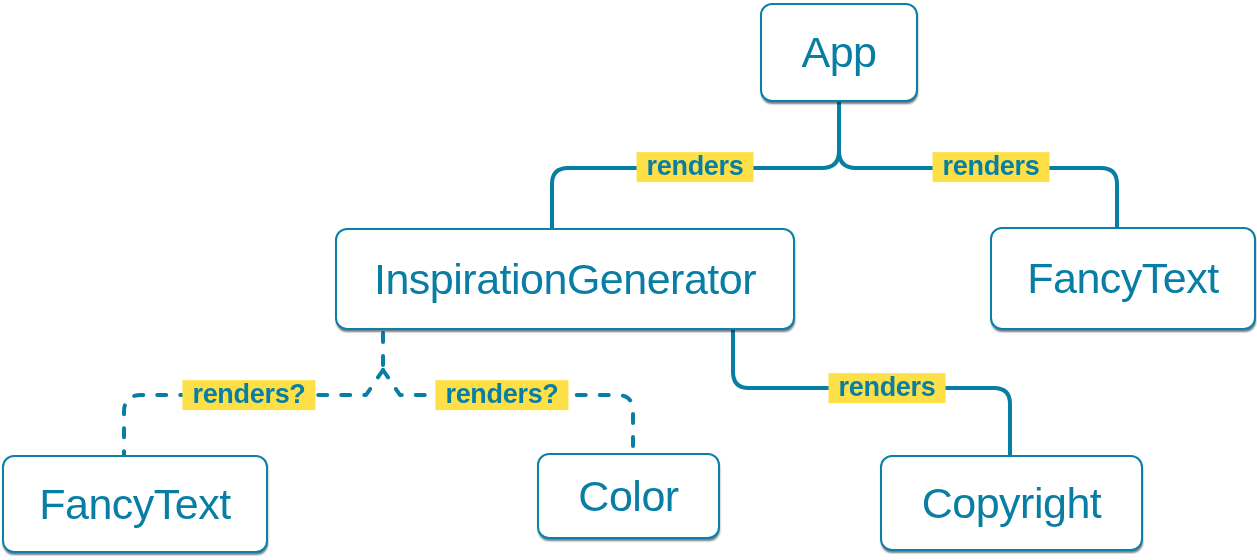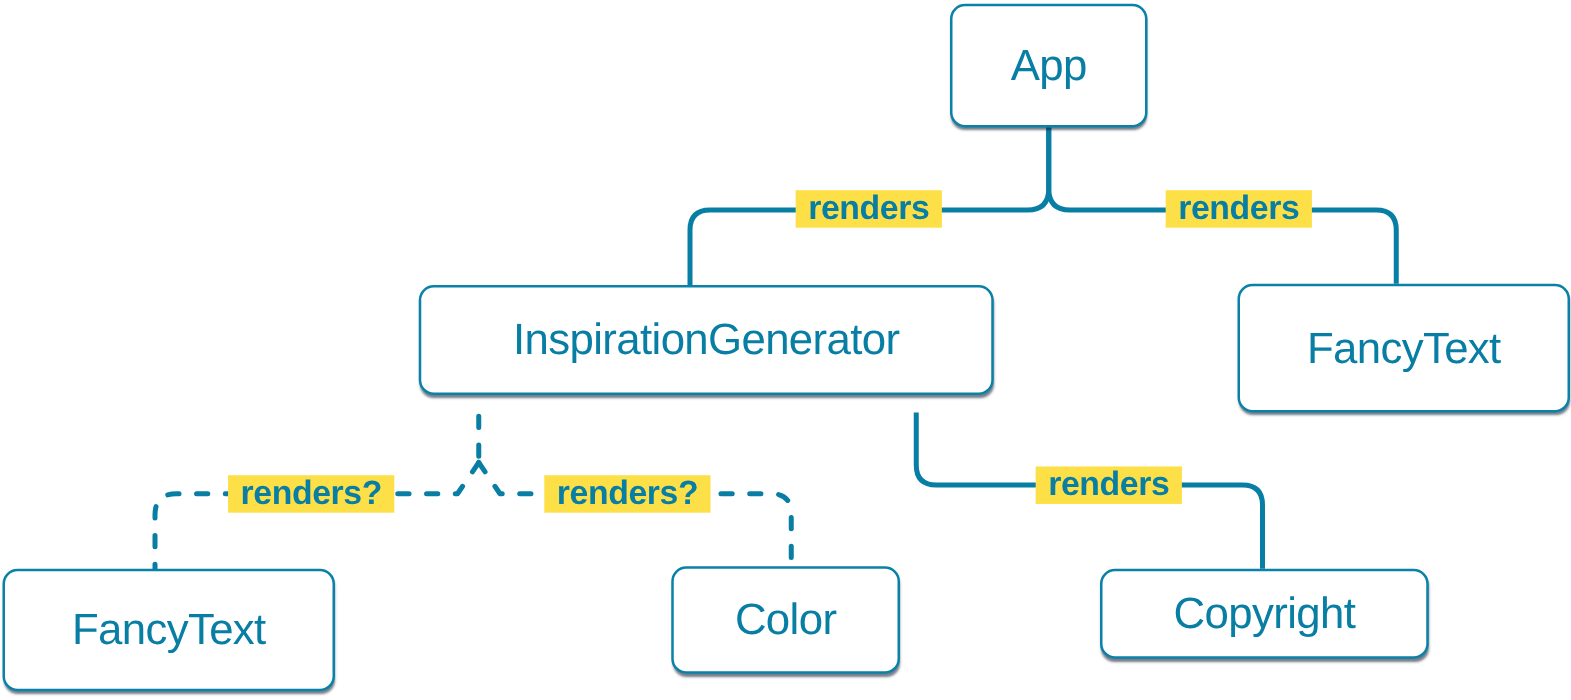--- a/index.html
+++ b/index.html
@@ -51,21 +51,21 @@
     background: #ffffff;
     border: 2.5px solid #0a81a8;
     border-radius: 12px;
     box-shadow: 0.5px 3px 2px -1px rgba(2, 18, 38, 0.55);
     display: flex;
     align-items: center;
     justify-content: center;
   }
   .node-label {
     color: #087ea4;
-    font-size: 35px;
+    font-size: 43px;
     font-weight: 500;
     letter-spacing: -0.5px;
     white-space: nowrap;
   }
 </style>
 </head>
 <body>
 
 <div class="diagram">
 
@@ -81,33 +81,33 @@
   <span class="edge-label" style="left:695px; top:167px;">renders</span>
   <span class="edge-label" style="left:991px; top:167px;">renders</span>
   <span class="edge-label" style="left:249px; top:395px;">renders?</span>
   <span class="edge-label" style="left:502px; top:395px;">renders?</span>
   <span class="edge-label" style="left:887px; top:388px;">renders</span>
 
   <div class="node" style="left:760px; top:3px; width:158px; height:99px;">
     <span class="node-label">App</span>
   </div>
 
-  <div class="node" style="left:335px; top:228px; width:460px; height:88px;">
+  <div class="node" style="left:335px; top:228px; width:460px; height:102px;">
     <span class="node-label">InspirationGenerator</span>
   </div>
 
   <div class="node" style="left:990px; top:227px; width:266px; height:103px;">
     <span class="node-label">FancyText</span>
   </div>
 
   <div class="node" style="left:2px; top:455px; width:266px; height:98px;">
     <span class="node-label">FancyText</span>
   </div>
 
   <div class="node" style="left:537px; top:453px; width:183px; height:86px;">
     <span class="node-label">Color</span>
   </div>
 
-  <div class="node" style="left:880px; top:455px; width:263px; height:72px;">
+  <div class="node" style="left:880px; top:455px; width:263px; height:96px;">
     <span class="node-label">Copyright</span>
   </div>
 
 </div>
 
 </body></html>

